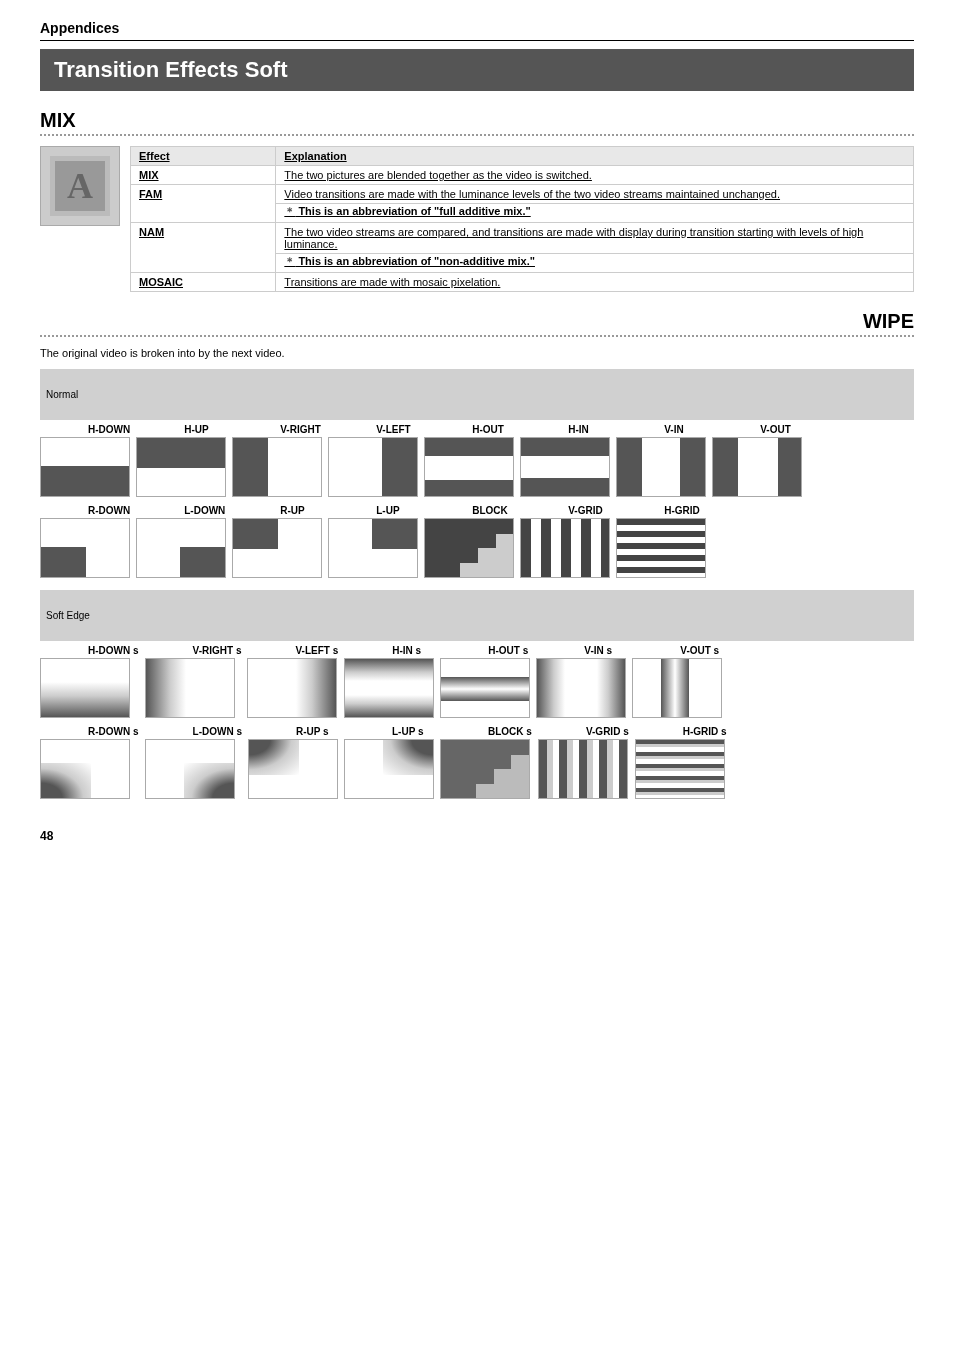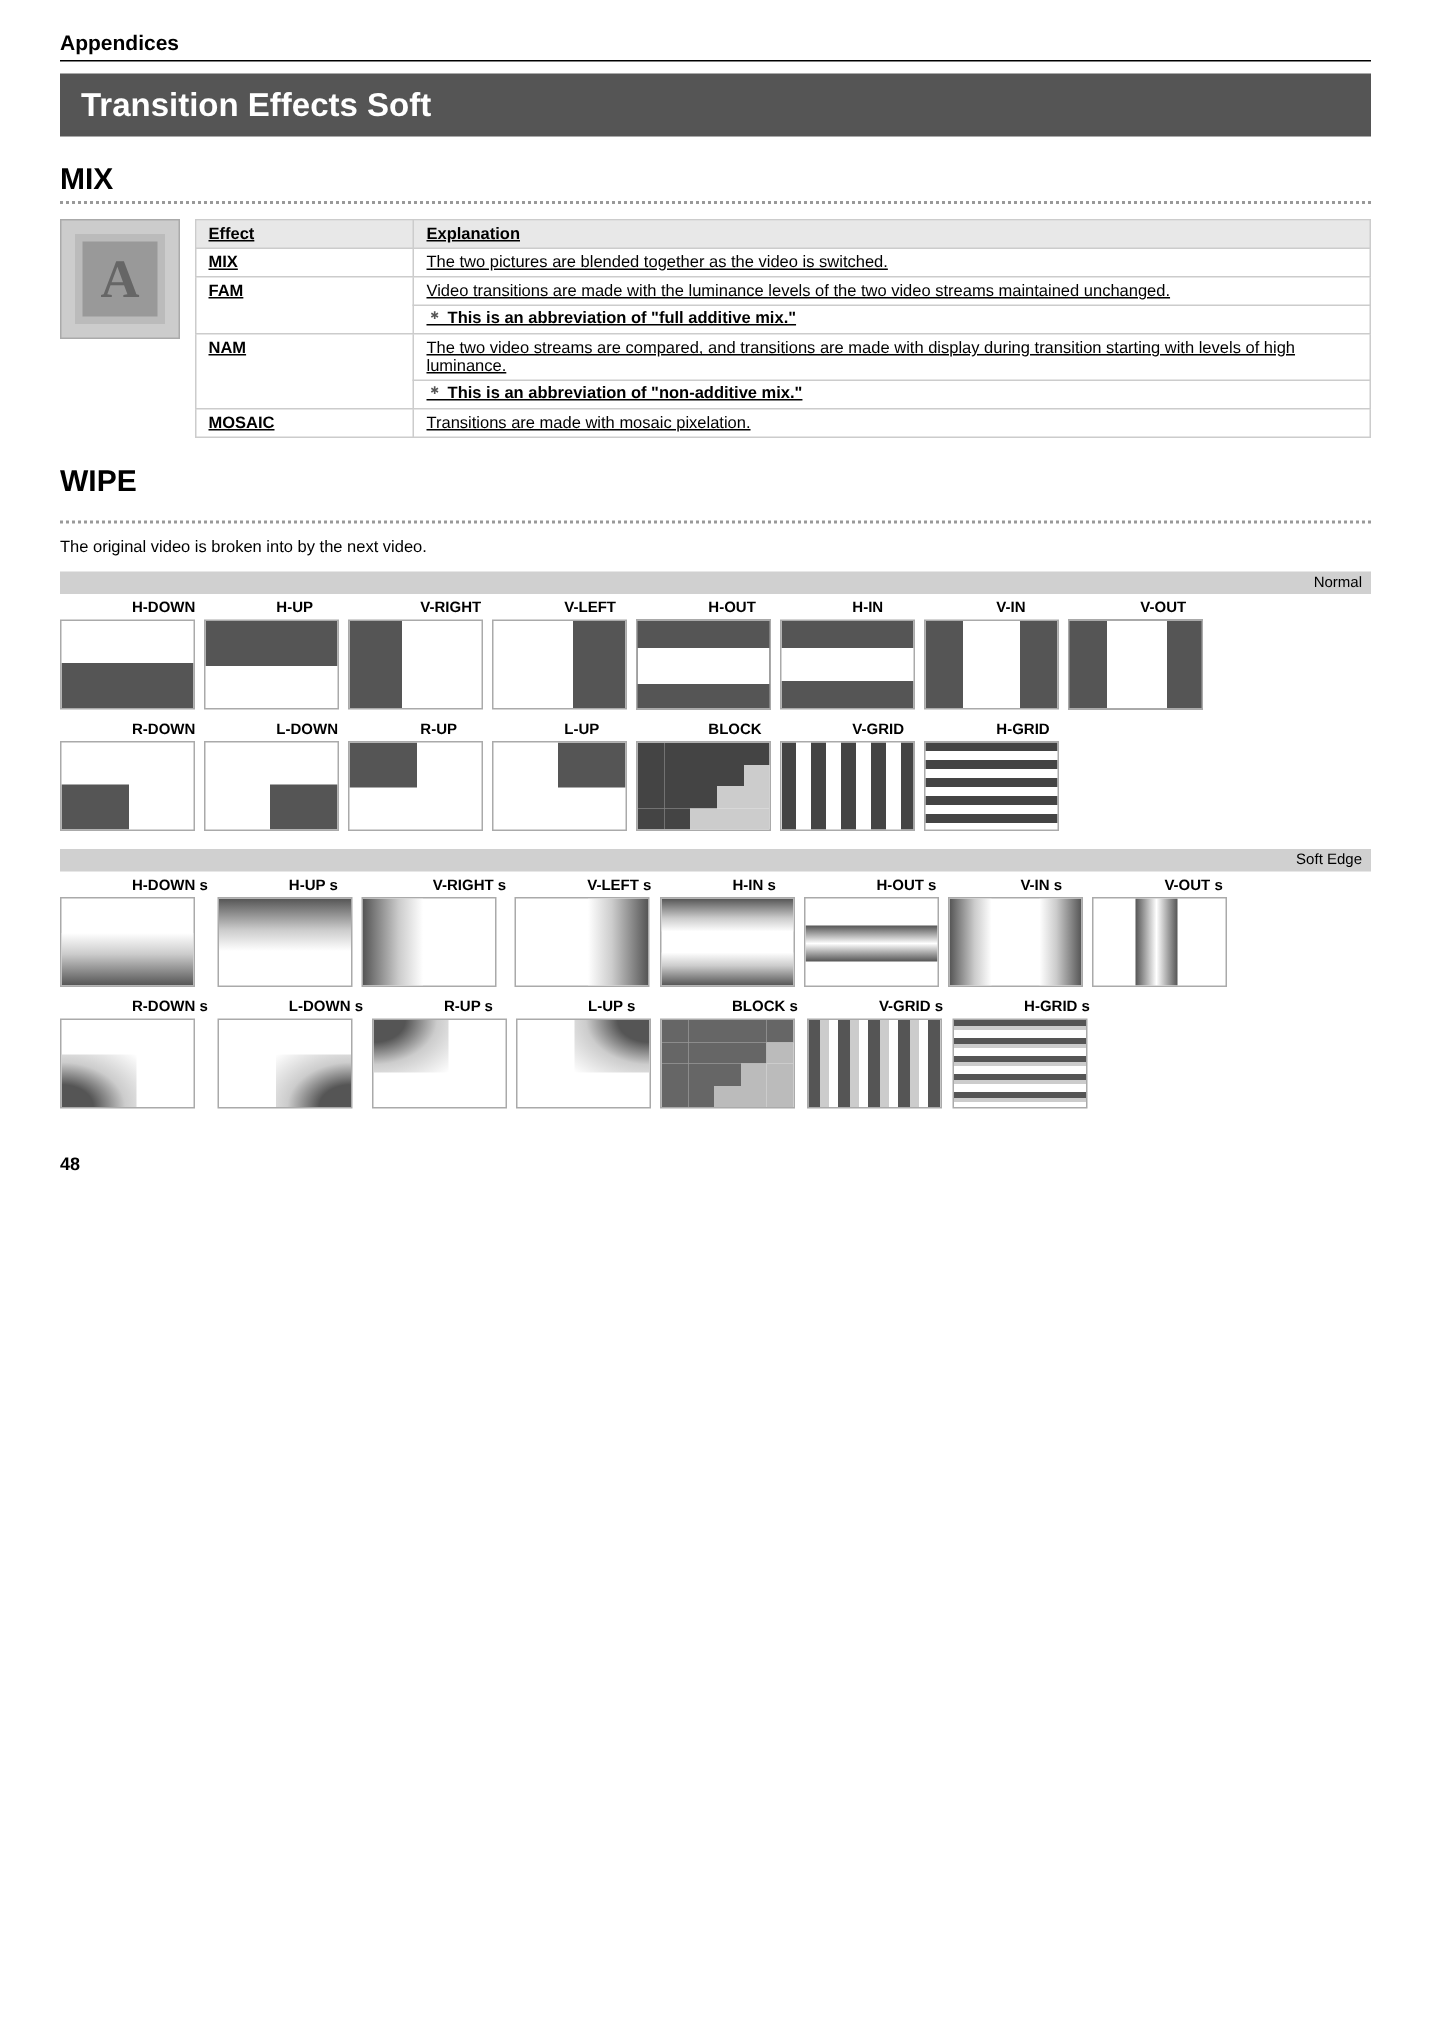--- a/index.html
+++ b/index.html
@@ -94,37 +94,37 @@
     .note-row td {
       border-top: none !important;
       padding-top: 0 !important;
     }
     .asterisk { color: #555; }
 
     
     .wipe-heading {
       font-size: 20px;
       font-weight: bold;
-      margin-bottom: 14px;
+      margin-bottom: 2px;
+      text-align: right;
     }
     .wipe-desc {
       font-size: 11px;
       margin-bottom: 10px;
     }
 
     
     .wipe-section {
       margin-bottom: 12px;
     }
     .wipe-section-label {
       background: #d0d0d0;
-      padding: 2px 6px;
+      padding: 20px 6px;
       font-size: 10px;
       margin-bottom: 4px;
-      text-align: right;
     }
     .wipe-row {
       display: flex;
       gap: 6px;
       margin-bottom: 8px;
     }
     .wipe-item {
       display: flex;
       flex-direction: column;
       align-items: flex-start;
@@ -653,24 +653,20 @@
 
   <div class="wipe-section">
     <div class="wipe-section-label">Soft Edge</div>
 
     <div class="wipe-row">
       <div class="wipe-item">
         <span class="wipe-label">H-DOWN s</span>
         <div class="wipe-img img-hdown-s"></div>
       </div>
       <div class="wipe-item">
-        <span class="wipe-label">H-UP s</span>
-        <div class="wipe-img img-hup-s"></div>
-      </div>
-      <div class="wipe-item">
         <span class="wipe-label">V-RIGHT s</span>
         <div class="wipe-img img-vright-s"></div>
       </div>
       <div class="wipe-item">
         <span class="wipe-label">V-LEFT s</span>
         <div class="wipe-img img-vleft-s"></div>
       </div>
       <div class="wipe-item">
         <span class="wipe-label">H-IN s</span>
         <div class="wipe-img img-hin-s"></div>

